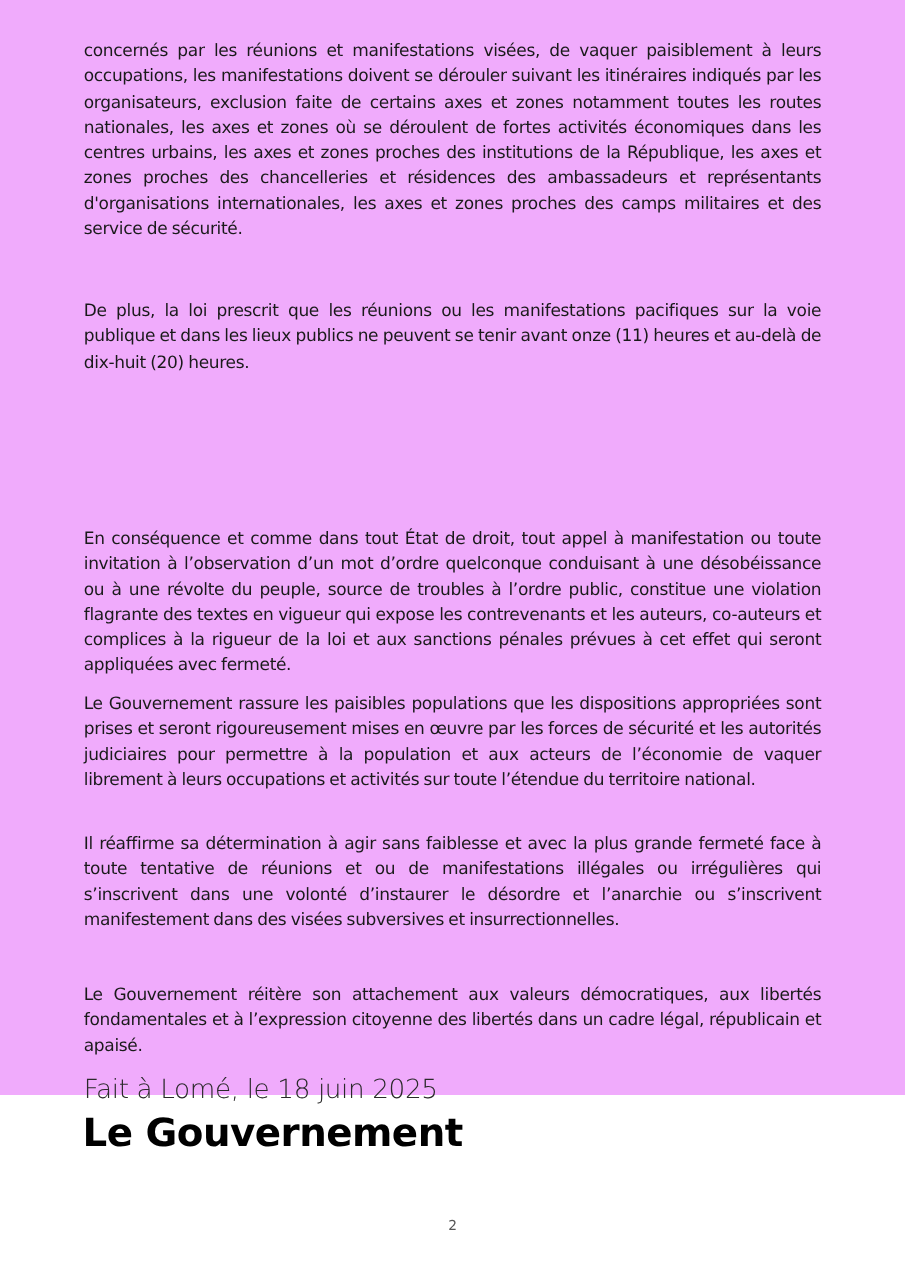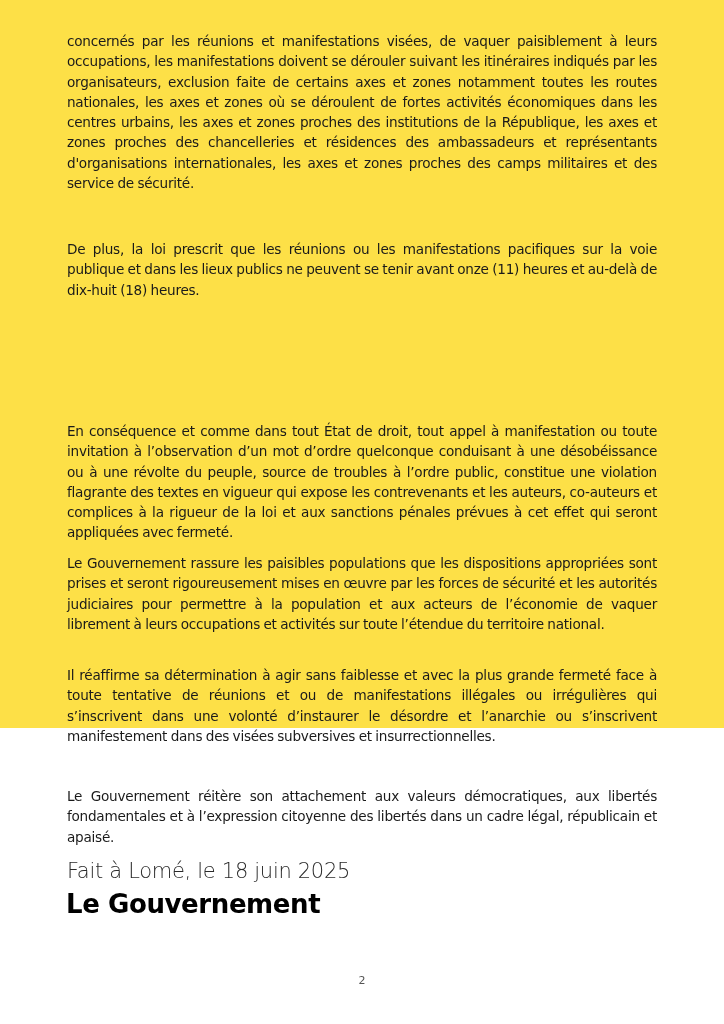--- a/index.html
+++ b/index.html
@@ -12,22 +12,22 @@
     height: 1024px;
     position: relative;
     overflow: hidden;
     font-family: "DejaVu Sans", sans-serif;
     color: #1a1a1a;
   }
   .page {
     position: absolute;
     left: 0; top: 0;
     width: 724px;
-    height: 728px;
-    background: #fde047;
+    height: 876px;
+    background: #f0abfc;
   }
   .body-text {
     position: absolute;
     left: 67px;
     width: 590px;
     font-size: 13.6px;
     line-height: 20.3px;
     text-align: justify;
     letter-spacing: -0.25px;
     word-spacing: -0.6px;
@@ -48,42 +48,42 @@
     font-size: 21px;
     font-weight: 300;
     color: #2a2a2a;
     letter-spacing: -0.3px;
     margin: 0;
   }
   .signature-name {
     position: absolute;
     left: 66px;
     top: 889px;
-    font-size: 26px;
+    font-size: 31px;
     font-weight: bold;
     color: #000000;
     letter-spacing: -0.4px;
     margin: 0;
   }
   .page-number {
     position: absolute;
     left: 0;
     width: 724px;
     top: 974px;
     text-align: center;
     font-size: 11px;
     color: #555555;
   }
 </style>
 </head>
 <body>
 
 <div class="page">
   <p class="body-text p1">concernés par les réunions et manifestations visées, de vaquer paisiblement à leurs occupations, les manifestations doivent se dérouler suivant les itinéraires indiqués par les organisateurs, exclusion faite de certains axes et zones notamment toutes les routes nationales, les axes et zones où se déroulent de fortes activités économiques dans les centres urbains, les axes et zones proches des institutions de la République, les axes et zones proches des chancelleries et résidences des ambassadeurs et représentants d'organisations internationales, les axes et zones proches des camps militaires et des service de sécurité.</p>
-  <p class="body-text p2">De plus, la loi prescrit que les réunions ou les manifestations pacifiques sur la voie publique et dans les lieux publics ne peuvent se tenir avant onze (11) heures et au-delà de dix-huit (18) heures.</p>
+  <p class="body-text p2">De plus, la loi prescrit que les réunions ou les manifestations pacifiques sur la voie publique et dans les lieux publics ne peuvent se tenir avant onze (11) heures et au-delà de dix-huit (20) heures.</p>
   <p class="body-text p4">En conséquence et comme dans tout État de droit, tout appel à manifestation ou toute invitation à l’observation d’un mot d’ordre quelconque conduisant à une désobéissance ou à une révolte du peuple, source de troubles à l’ordre public, constitue une violation flagrante des textes en vigueur qui expose les contrevenants et les auteurs, co-auteurs et complices à la rigueur de la loi et aux sanctions pénales prévues à cet effet qui seront appliquées avec fermeté.</p>
   <p class="body-text p5">Le Gouvernement rassure les paisibles populations que les dispositions appropriées sont prises et seront rigoureusement mises en œuvre par les forces de sécurité et les autorités judiciaires pour permettre à la population et aux acteurs de l’économie de vaquer librement à leurs occupations et activités sur toute l’étendue du territoire national.</p>
   <p class="body-text p6">Il réaffirme sa détermination à agir sans faiblesse et avec la plus grande fermeté face à toute tentative de réunions et ou de manifestations illégales ou irrégulières qui s’inscrivent dans une volonté d’instaurer le désordre et l’anarchie ou s’inscrivent manifestement dans des visées subversives et insurrectionnelles.</p>
   <p class="body-text p7">Le Gouvernement réitère son attachement aux valeurs démocratiques, aux libertés fondamentales et à l’expression citoyenne des libertés dans un cadre légal, républicain et apaisé.</p>
 
   <p class="signature-place">Fait à Lomé, le 18 juin 2025</p>
   <p class="signature-name">Le Gouvernement</p>
 
   <div class="page-number">2</div>
 </div>

